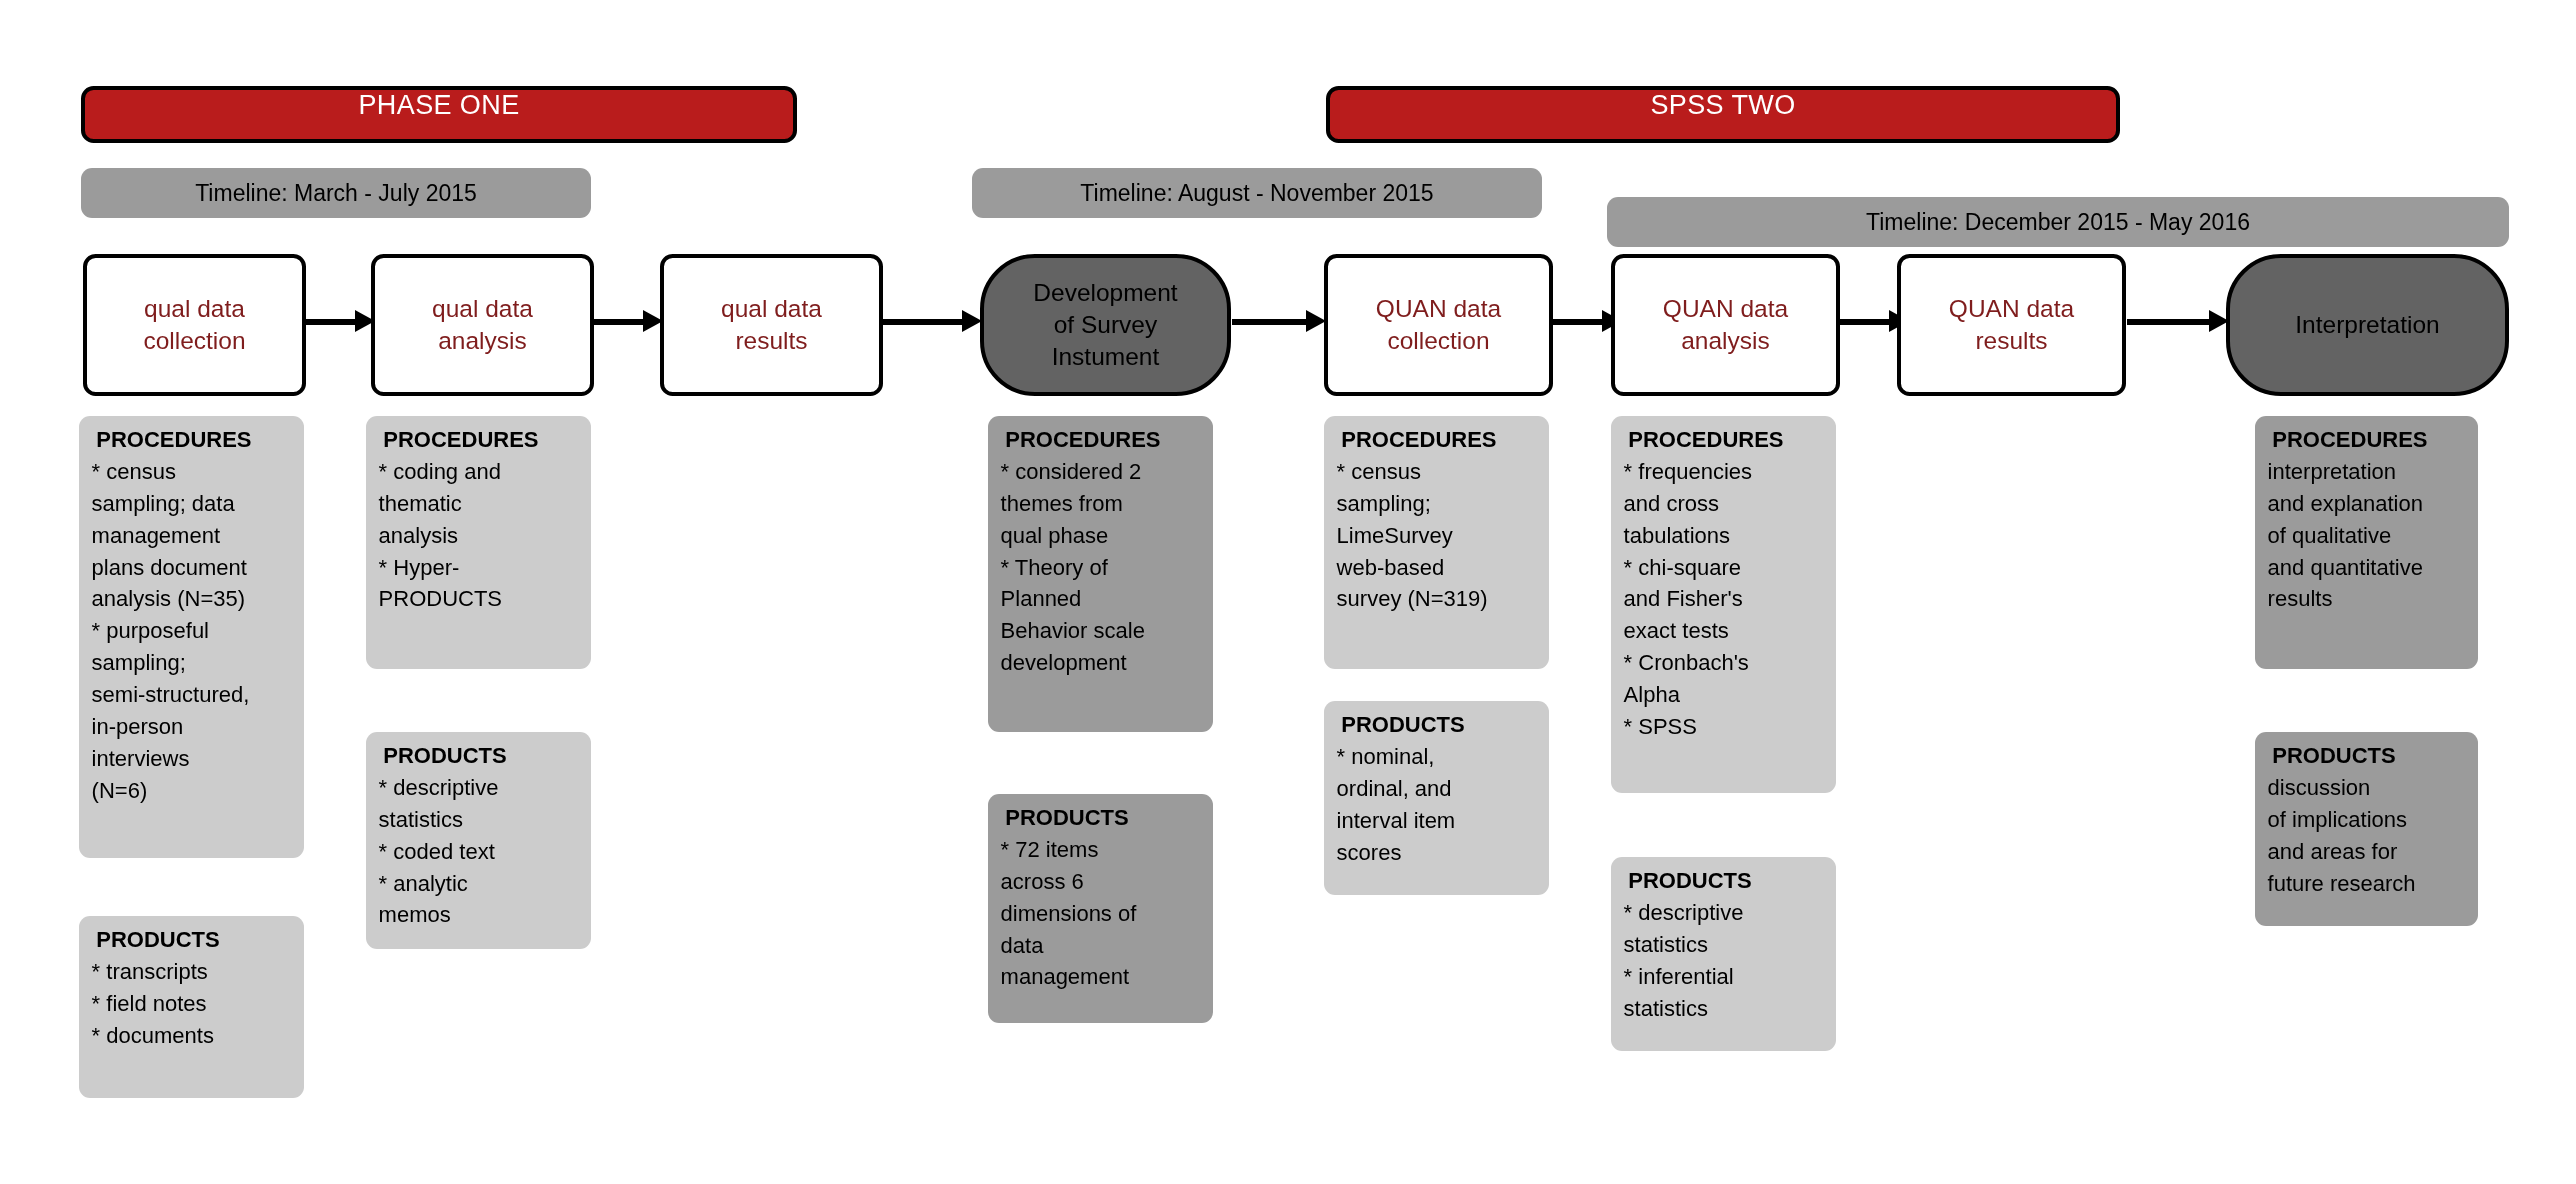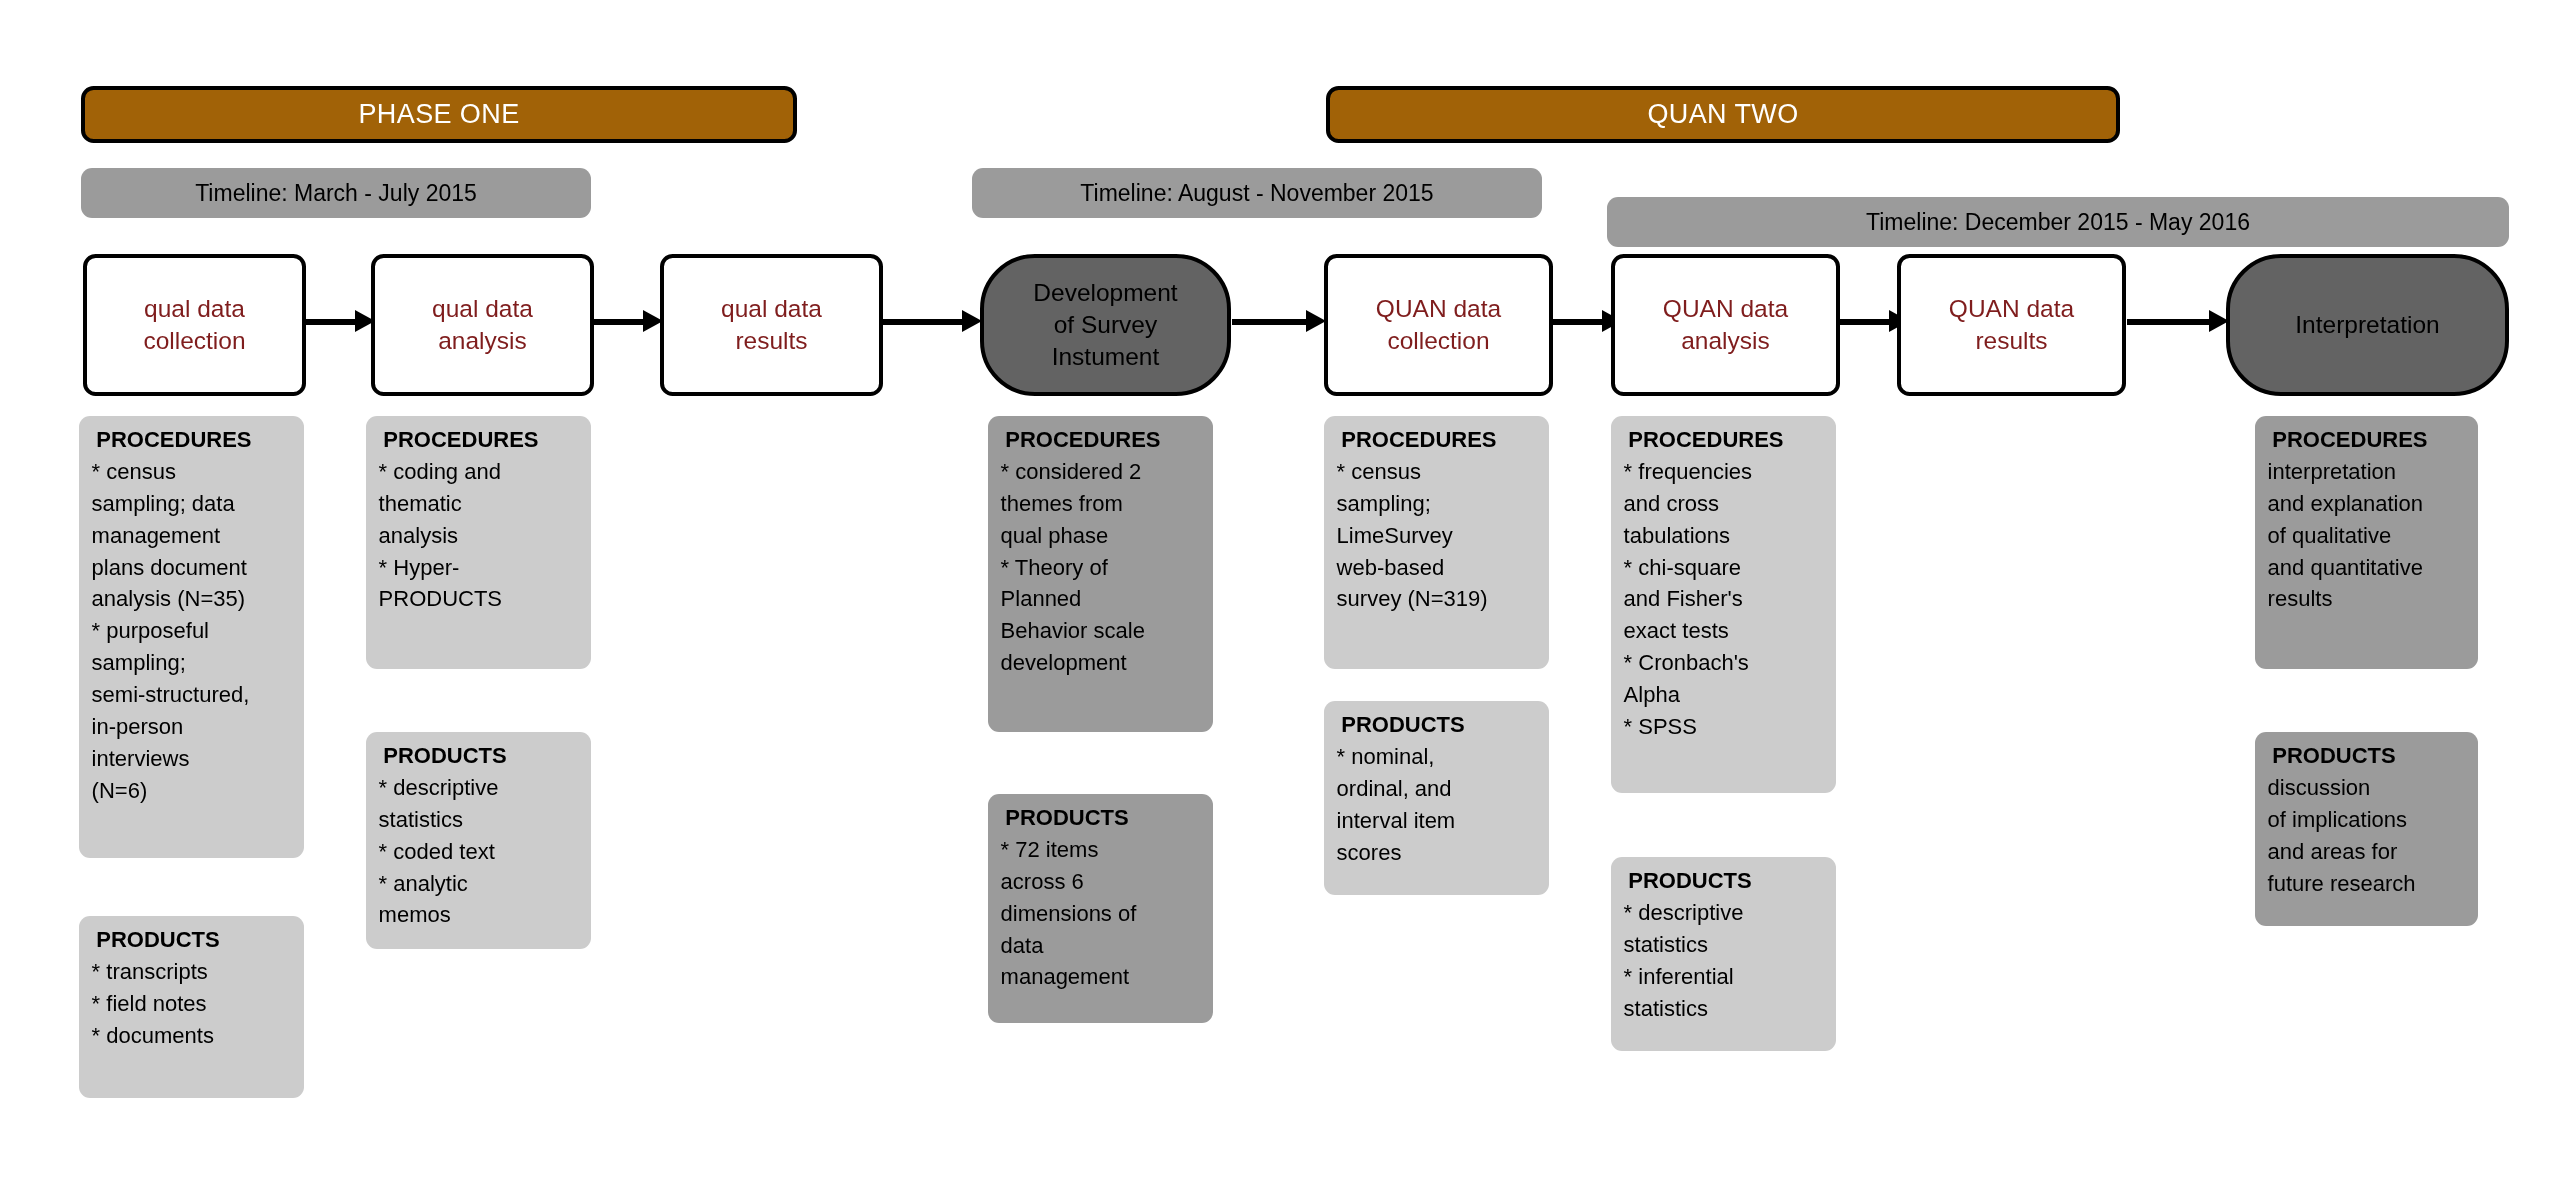--- a/index.html
+++ b/index.html
@@ -13,29 +13,29 @@
     width: 2576px;
     height: 1185px;
     background: #ffffff;
     font-family: "Liberation Sans", sans-serif;
     overflow: hidden;
   }
 
   
   .phase-bar {
     position: absolute;
-    background: #a16207;
+    background: #b91c1c;
     border: 4.7px solid #000000;
     border-radius: 12.6px;
     box-sizing: border-box;
     color: #ffffff;
     font-size: 27px;
     letter-spacing: 0.4px;
     display: flex;
-    align-items: center;
+    align-items: flex-start;
     justify-content: center;
     text-align: center;
   }
 
   
   .timeline-bar {
     position: absolute;
     background: #9b9b9b;
     border-radius: 11px;
     box-sizing: border-box;
@@ -129,21 +129,21 @@
 </head>
 <body>
 
 <div id="canvas">
 
   <div class="phase-bar" style="left:81px; top:86px; width:716px; height:57px;">
     <span>PHASE ONE</span>
   </div>
 
   <div class="phase-bar" style="left:1326px; top:86px; width:794px; height:57px;">
-    <span>QUAN TWO</span>
+    <span>SPSS TWO</span>
   </div>
 
   <div class="timeline-bar" style="left:81px; top:168px; width:510px; height:50px;">
     <span>Timeline: March - July 2015</span>
   </div>
 
   <div class="timeline-bar" style="left:972px; top:168px; width:570px; height:50px;">
     <span>Timeline: August - November 2015</span>
   </div>
 

